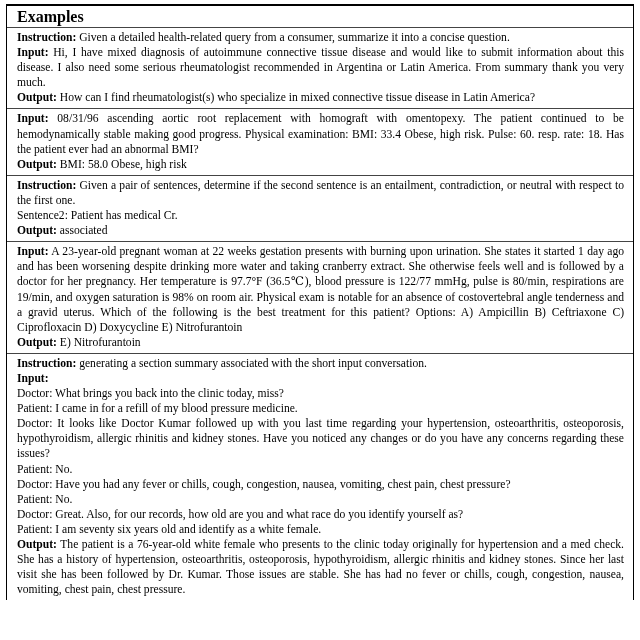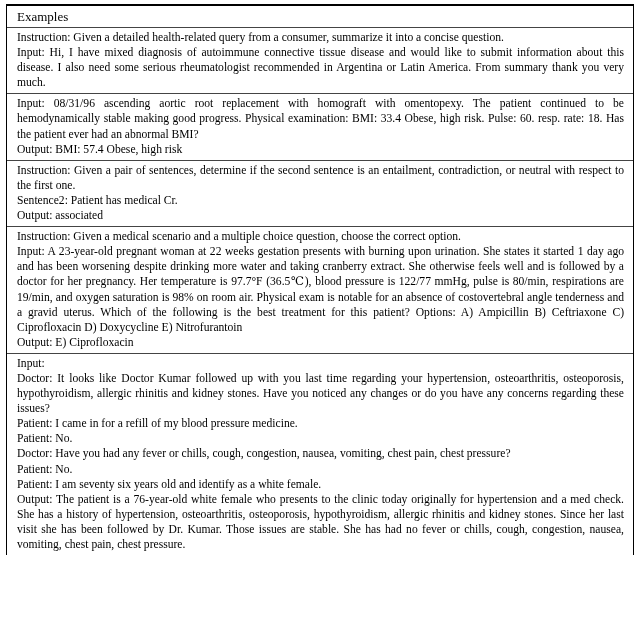--- a/index.html
+++ b/index.html
@@ -33,43 +33,43 @@
     height: 0;
     border-top: 2px solid #000;
   }
   .rule-mid {
     height: 0;
     border-top: 1.6px solid #444;
   }
 
   .hdr {
     padding: 3px 8px 3px 10px;
-    font-weight: normal;
-    font-size: 13px;
+    font-weight: bold;
+    font-size: 16px;
     line-height: 15px;
   }
 
   .block {
     padding: 2px 9px 3px 10px;
     font-size: 11.6px;
     line-height: 15.1px;
     text-align: justify;
     text-justify: inter-word;
     hyphens: none;
   }
 
   .block p {
     margin: 0;
     padding: 0;
     text-align: justify;
   }
   
 
   .lbl {
-    font-weight: normal;
+    font-weight: bold;
   }
 </style>
 </head>
 <body>
 
 <div class="page">
   <div class="tbl">
 
     <div class="rule-heavy"></div>
 
@@ -79,32 +79,36 @@
 
     <div class="block">
       <p>
         <span class="lbl">Instruction:</span> 
         <span>Given a detailed health-related query from a consumer, summarize it into a concise question.</span>
       </p>
       <p>
         <span class="lbl">Input:</span> 
         <span>Hi, I have mixed diagnosis of autoimmune connective tissue disease and would like to submit information about this disease. I also need some serious rheumatologist recommended in Argentina or Latin America. From summary thank you very much.</span>
       </p>
+      <p>
+        <span class="lbl">Output:</span> 
+        <span>How can I find rheumatologist(s) who specialize in mixed connective tissue disease in Latin America?</span>
+      </p>
     </div>
 
     <div class="rule-mid"></div>
 
     <div class="block">
       <p>
         <span class="lbl">Input:</span> 
         <span>08/31/96 ascending aortic root replacement with homograft with omentopexy. The patient continued to be hemodynamically stable making good progress. Physical examination: BMI: 33.4 Obese, high risk. Pulse: 60. resp. rate: 18. Has the patient ever had an abnormal BMI?</span>
       </p>
       <p>
         <span class="lbl">Output:</span> 
-        <span>BMI: 57.4 Obese, high risk</span>
+        <span>BMI: 58.0 Obese, high risk</span>
       </p>
     </div>
 
     <div class="rule-mid"></div>
 
     <div class="block">
       <p>
         <span class="lbl">Instruction:</span> 
         <span>Given a pair of sentences, determine if the second sentence is an entailment, contradiction, or neutral with respect to the first one.</span>
       </p>
@@ -114,44 +118,46 @@
       <p>
         <span class="lbl">Output:</span> 
         <span>associated</span>
       </p>
     </div>
 
     <div class="rule-mid"></div>
 
     <div class="block">
       <p>
-        <span class="lbl">Instruction:</span> 
-        <span>Given a medical scenario and a multiple choice question, choose the correct option.</span>
-      </p>
-      <p>
         <span class="lbl">Input:</span> 
         <span>A 23-year-old pregnant woman at 22 weeks gestation presents with burning upon urination. She states it started 1 day ago and has been worsening despite drinking more water and taking cranberry extract. She otherwise feels well and is followed by a doctor for her pregnancy. Her temperature is 97.7°F (36.5℃), blood pressure is 122/77 mmHg, pulse is 80/min, respirations are 19/min, and oxygen saturation is 98% on room air. Physical exam is notable for an absence of costovertebral angle tenderness and a gravid uterus. Which of the following is the best treatment for this patient? Options: A) Ampicillin B) Ceftriaxone C) Ciprofloxacin D) Doxycycline E) Nitrofurantoin</span>
       </p>
       <p>
         <span class="lbl">Output:</span> 
-        <span>E) Ciprofloxacin</span>
+        <span>E) Nitrofurantoin</span>
       </p>
     </div>
 
     <div class="rule-mid"></div>
 
     <div class="block">
       <p>
+        <span class="lbl">Instruction:</span> 
+        <span>generating a section summary associated with the short input conversation.</span>
+      </p>
+      <p>
         <span class="lbl">Input:</span>
       </p>
+      <p>Doctor: What brings you back into the clinic today, miss?</p>
+      <p>Patient: I came in for a refill of my blood pressure medicine.</p>
       <p>Doctor: It looks like Doctor Kumar followed up with you last time regarding your hypertension, osteoarthritis, osteoporosis, hypothyroidism, allergic rhinitis and kidney stones. Have you noticed any changes or do you have any concerns regarding these issues?</p>
-      <p>Patient: I came in for a refill of my blood pressure medicine.</p>
       <p>Patient: No.</p>
       <p>Doctor: Have you had any fever or chills, cough, congestion, nausea, vomiting, chest pain, chest pressure?</p>
       <p>Patient: No.</p>
+      <p>Doctor: Great. Also, for our records, how old are you and what race do you identify yourself as?</p>
       <p>Patient: I am seventy six years old and identify as a white female.</p>
       <p>
         <span class="lbl">Output:</span> 
         <span>The patient is a 76-year-old white female who presents to the clinic today originally for hypertension and a med check. She has a history of hypertension, osteoarthritis, osteoporosis, hypothyroidism, allergic rhinitis and kidney stones. Since her last visit she has been followed by Dr. Kumar. Those issues are stable. She has had no fever or chills, cough, congestion, nausea, vomiting, chest pain, chest pressure.</span>
       </p>
     </div>
 
   </div>
 </div>
 

